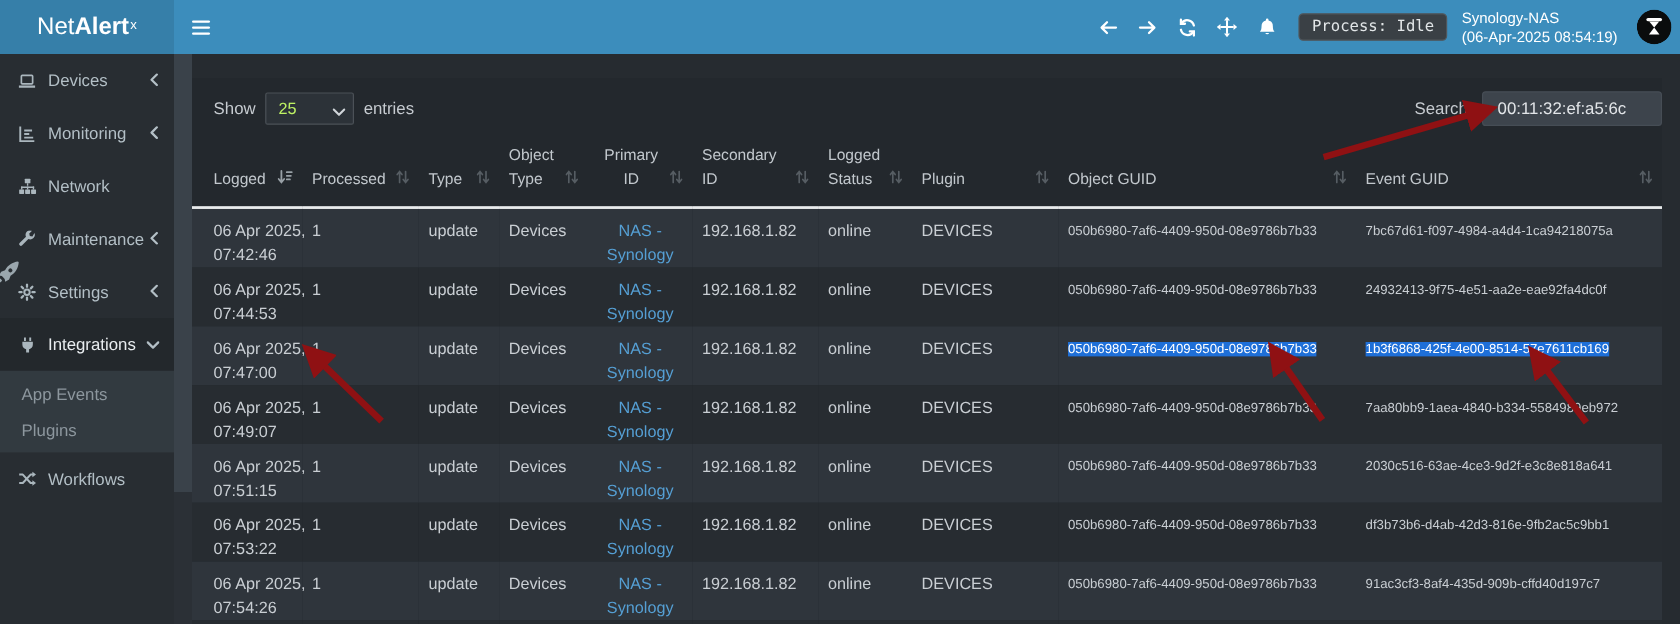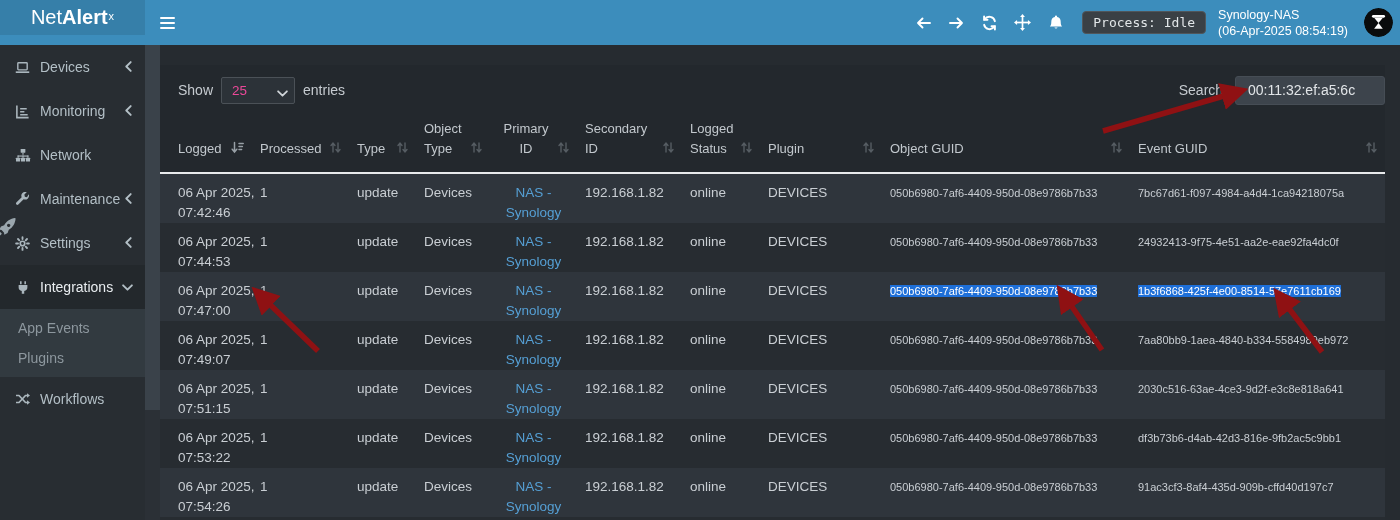--- a/index.html
+++ b/index.html
@@ -7,21 +7,21 @@
     --active-item:#23282c; --content-bg:#262b30; --panel-bg:#23282d;
     --row-odd:#2f353c; --row-even:#272c31; --link:#559fd4; --selection:#1e6fd8;
     --annotation:#8f1113; --badge-bg:#3a4045; --text:#c9ced3; --muted:#8d979e;
   }
   *{margin:0;padding:0;box-sizing:border-box;}
   html,body{width:1400px;height:520px;overflow:hidden;}
   body{font-family:"Liberation Sans","DejaVu Sans",sans-serif;background:var(--content-bg);position:relative;color:var(--text);}
 
   
   .topbar{position:absolute;left:0;top:0;width:1400px;height:45px;background:var(--header);display:flex;}
-  .logo{width:145px;height:35px;background:var(--logo-bg);display:flex;align-items:center;justify-content:center;color:#fff;font-size:20px;font-weight:300;}
+  .logo{width:145px;height:45px;background:var(--logo-bg);display:flex;align-items:center;justify-content:center;color:#fff;font-size:20px;font-weight:300;}
   .logo b{font-weight:700;}
   .logo sup{font-size:11px;margin-left:1px;transform:translateY(-2px);}
   .navbar{flex:1;display:flex;align-items:center;}
   .hamburger{width:44px;height:45px;display:flex;flex-direction:column;justify-content:center;align-items:flex-start;padding-left:15px;gap:3px;cursor:pointer;}
   .hamburger span{display:block;width:15px;height:2px;background:#fff;border-radius:1px;}
   .nav-right{margin-left:auto;display:flex;align-items:center;gap:0;padding-right:7px;}
   .nav-ico{width:33px;height:45px;display:flex;align-items:center;justify-content:center;color:#fff;cursor:pointer;}
   .nav-ico svg{display:block;}
   .proc-badge{font-family:"DejaVu Sans Mono","Liberation Mono",monospace;font-size:13px;color:#e2e6e8;background:var(--badge-bg);border:1px solid #50565b;border-radius:4px;padding:3px 10px;margin:0 12px 0 10px;white-space:nowrap;}
   .device-info{color:#fff;font-size:12.5px;line-height:16px;margin-right:16px;}
@@ -41,21 +41,21 @@
   
   .gutter{position:absolute;left:145px;top:45px;width:15px;bottom:0;background:#2b3036;}
   .gutter .thumb{position:absolute;left:0;top:0;width:15px;height:365px;background:#3a424a;}
 
   
   .content{position:absolute;left:160px;top:45px;right:0;bottom:0;background:var(--content-bg);}
   .box{position:absolute;left:0;top:20px;width:1225px;bottom:0;background:var(--panel-bg);overflow:hidden;}
   .toolbar{display:flex;align-items:center;justify-content:space-between;padding:11px 0 9px 18px;height:48px;}
   .tb-left{display:flex;align-items:center;gap:8px;font-size:14px;color:#c6cbd0;}
   .select-wrap{position:relative;}
-  .select-wrap select{appearance:none;-webkit-appearance:none;background:#2c3238;border:1px solid #4b5157;color:#ec4899;font-size:13.5px;padding:4px 26px 4px 10px;width:74px;height:27px;border-radius:2px;font-family:inherit;}
+  .select-wrap select{appearance:none;-webkit-appearance:none;background:#2c3238;border:1px solid #4b5157;color:#bef264;font-size:13.5px;padding:4px 26px 4px 10px;width:74px;height:27px;border-radius:2px;font-family:inherit;}
   .select-wrap .sel-chev{position:absolute;right:7px;top:8px;pointer-events:none;color:#cfd4d8;}
   .tb-right{display:flex;align-items:center;gap:8px;font-size:14px;color:#c6cbd0;}
   .search-input{background:#3d444c;border:1px solid #464d55;border-radius:3px;color:#e2e5e8;font-size:14px;height:29px;width:150px;padding:12px 12px;font-family:inherit;outline:none;}
 
   
   table{border-collapse:collapse;width:1225px;table-layout:fixed;}
   th{font-weight:400;color:#c2c8cd;font-size:13px;text-align:left;vertical-align:bottom;padding:6px 8px 13px 8px;cursor:pointer;}
   th:first-child{padding-left:18px;}
   thead tr{border-bottom:2px solid #e8eaec;}
   .thi{display:flex;align-items:flex-end;gap:4px;}

